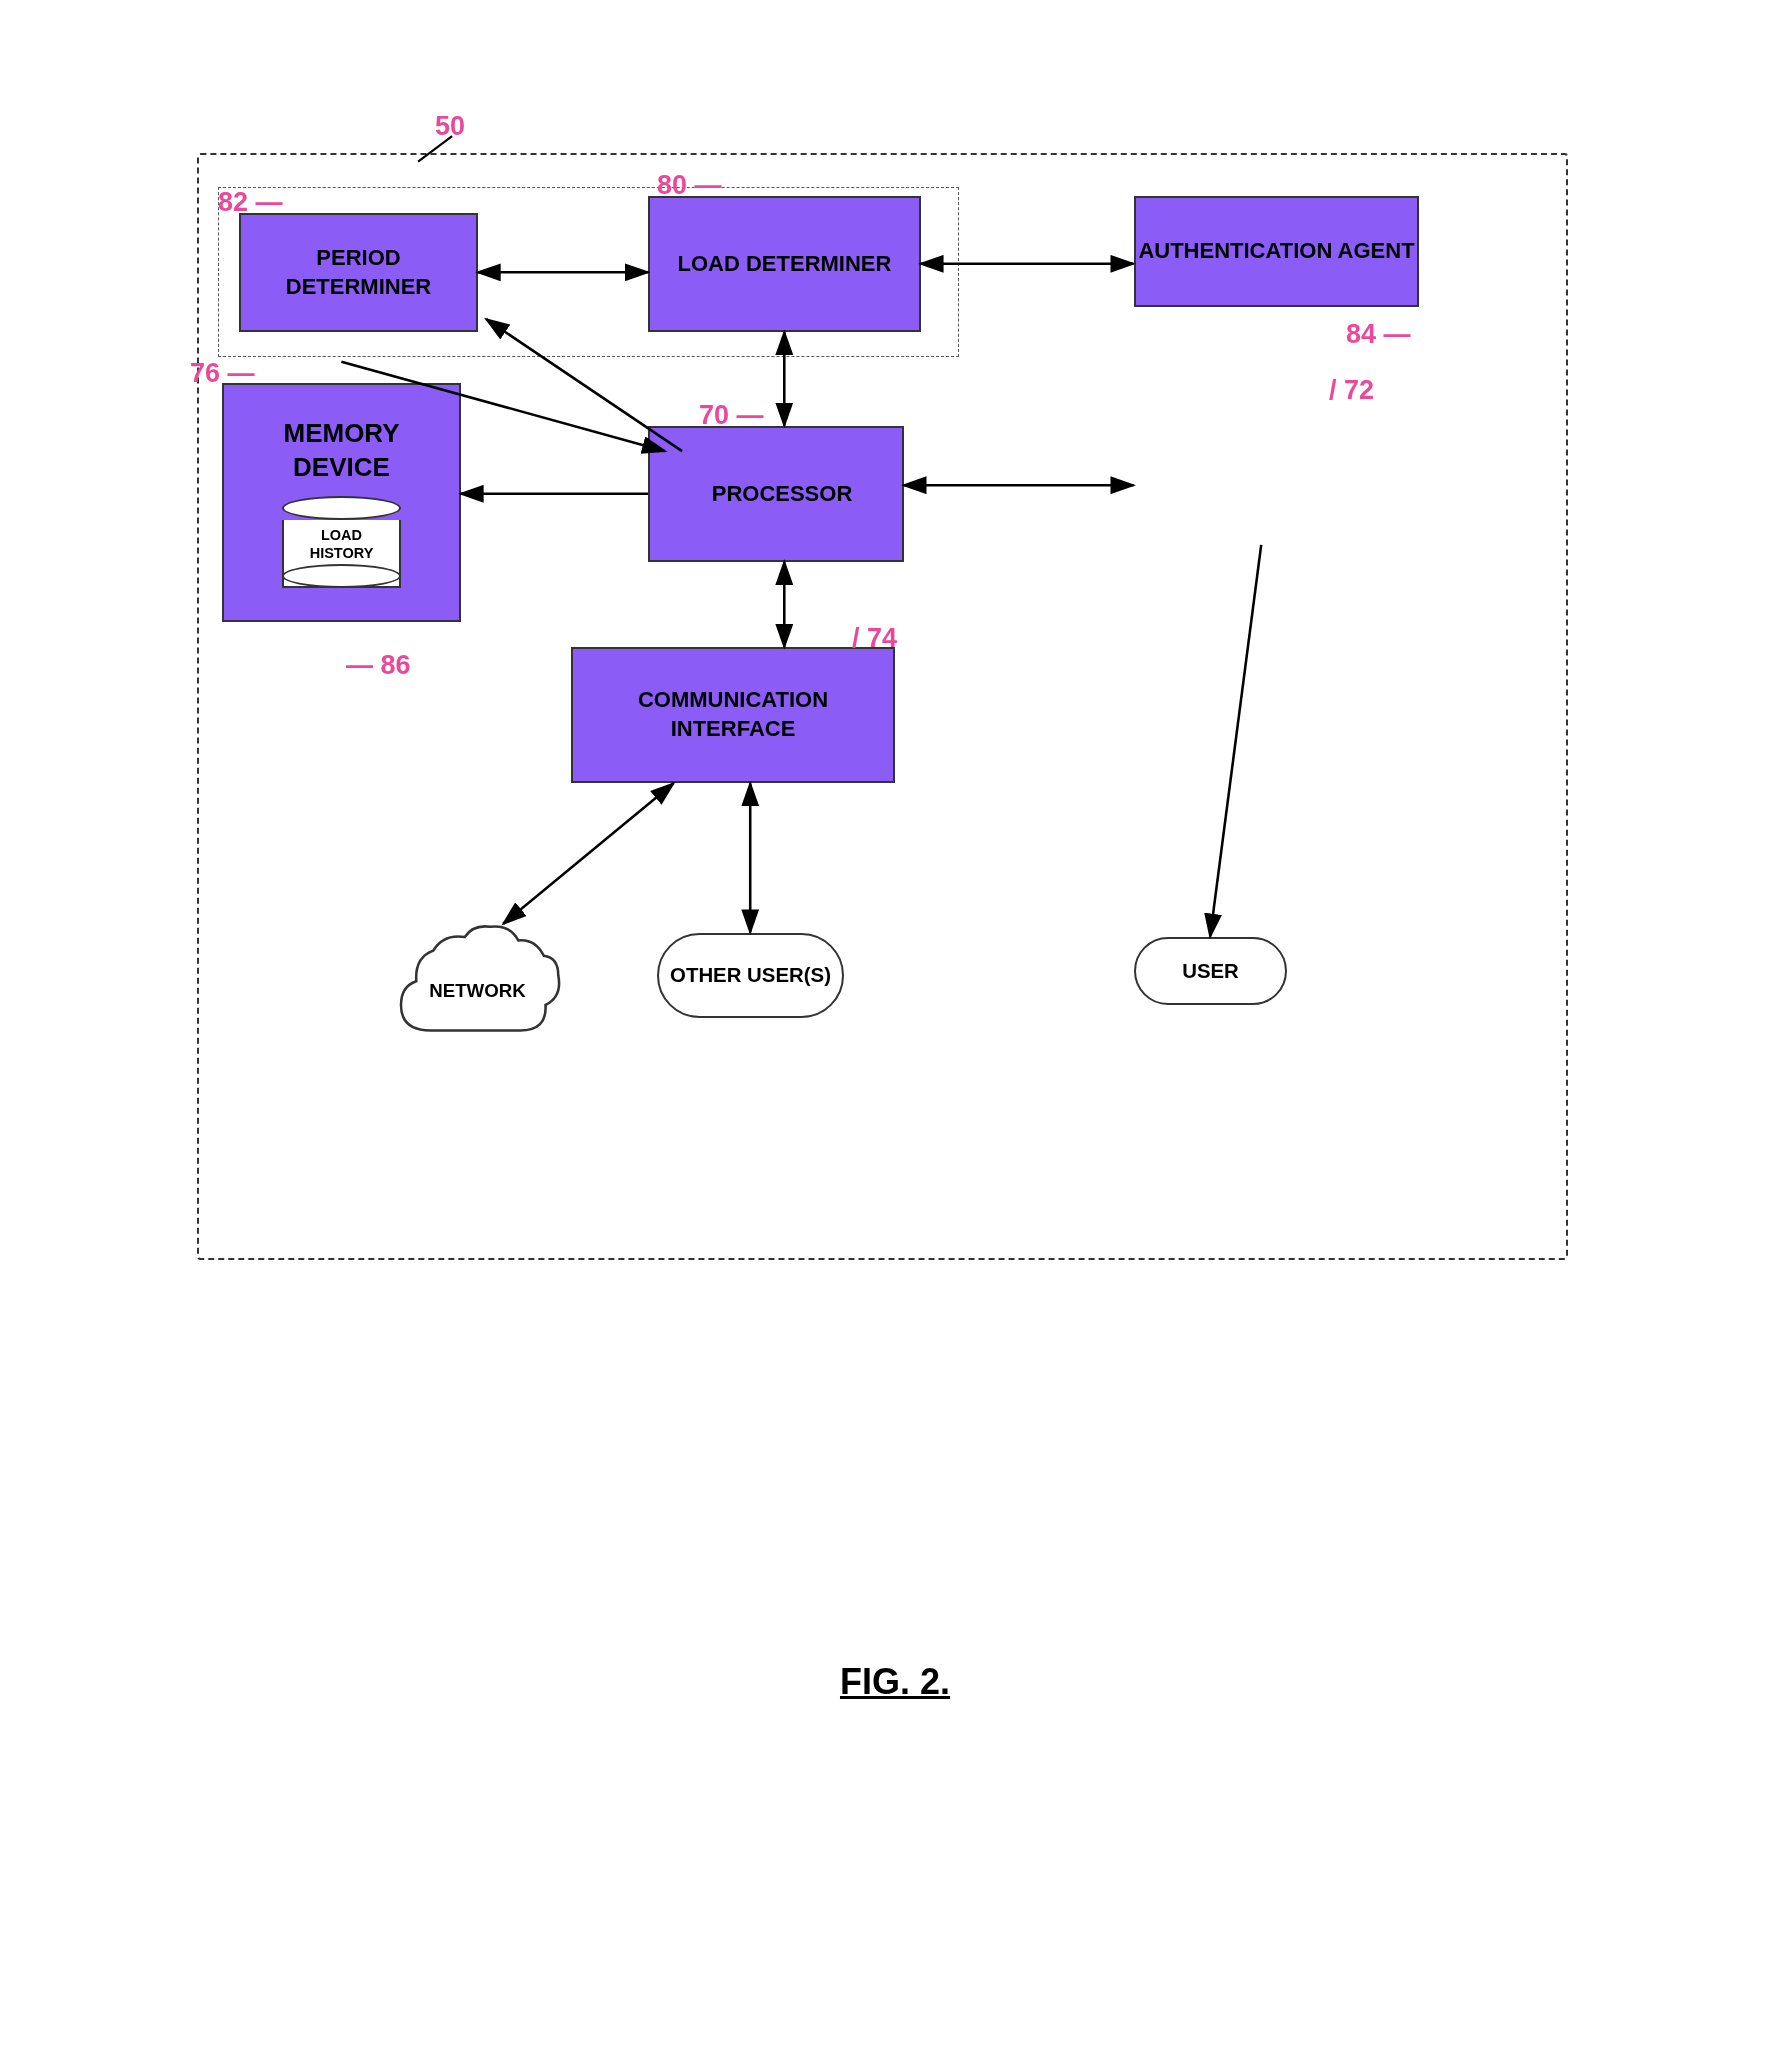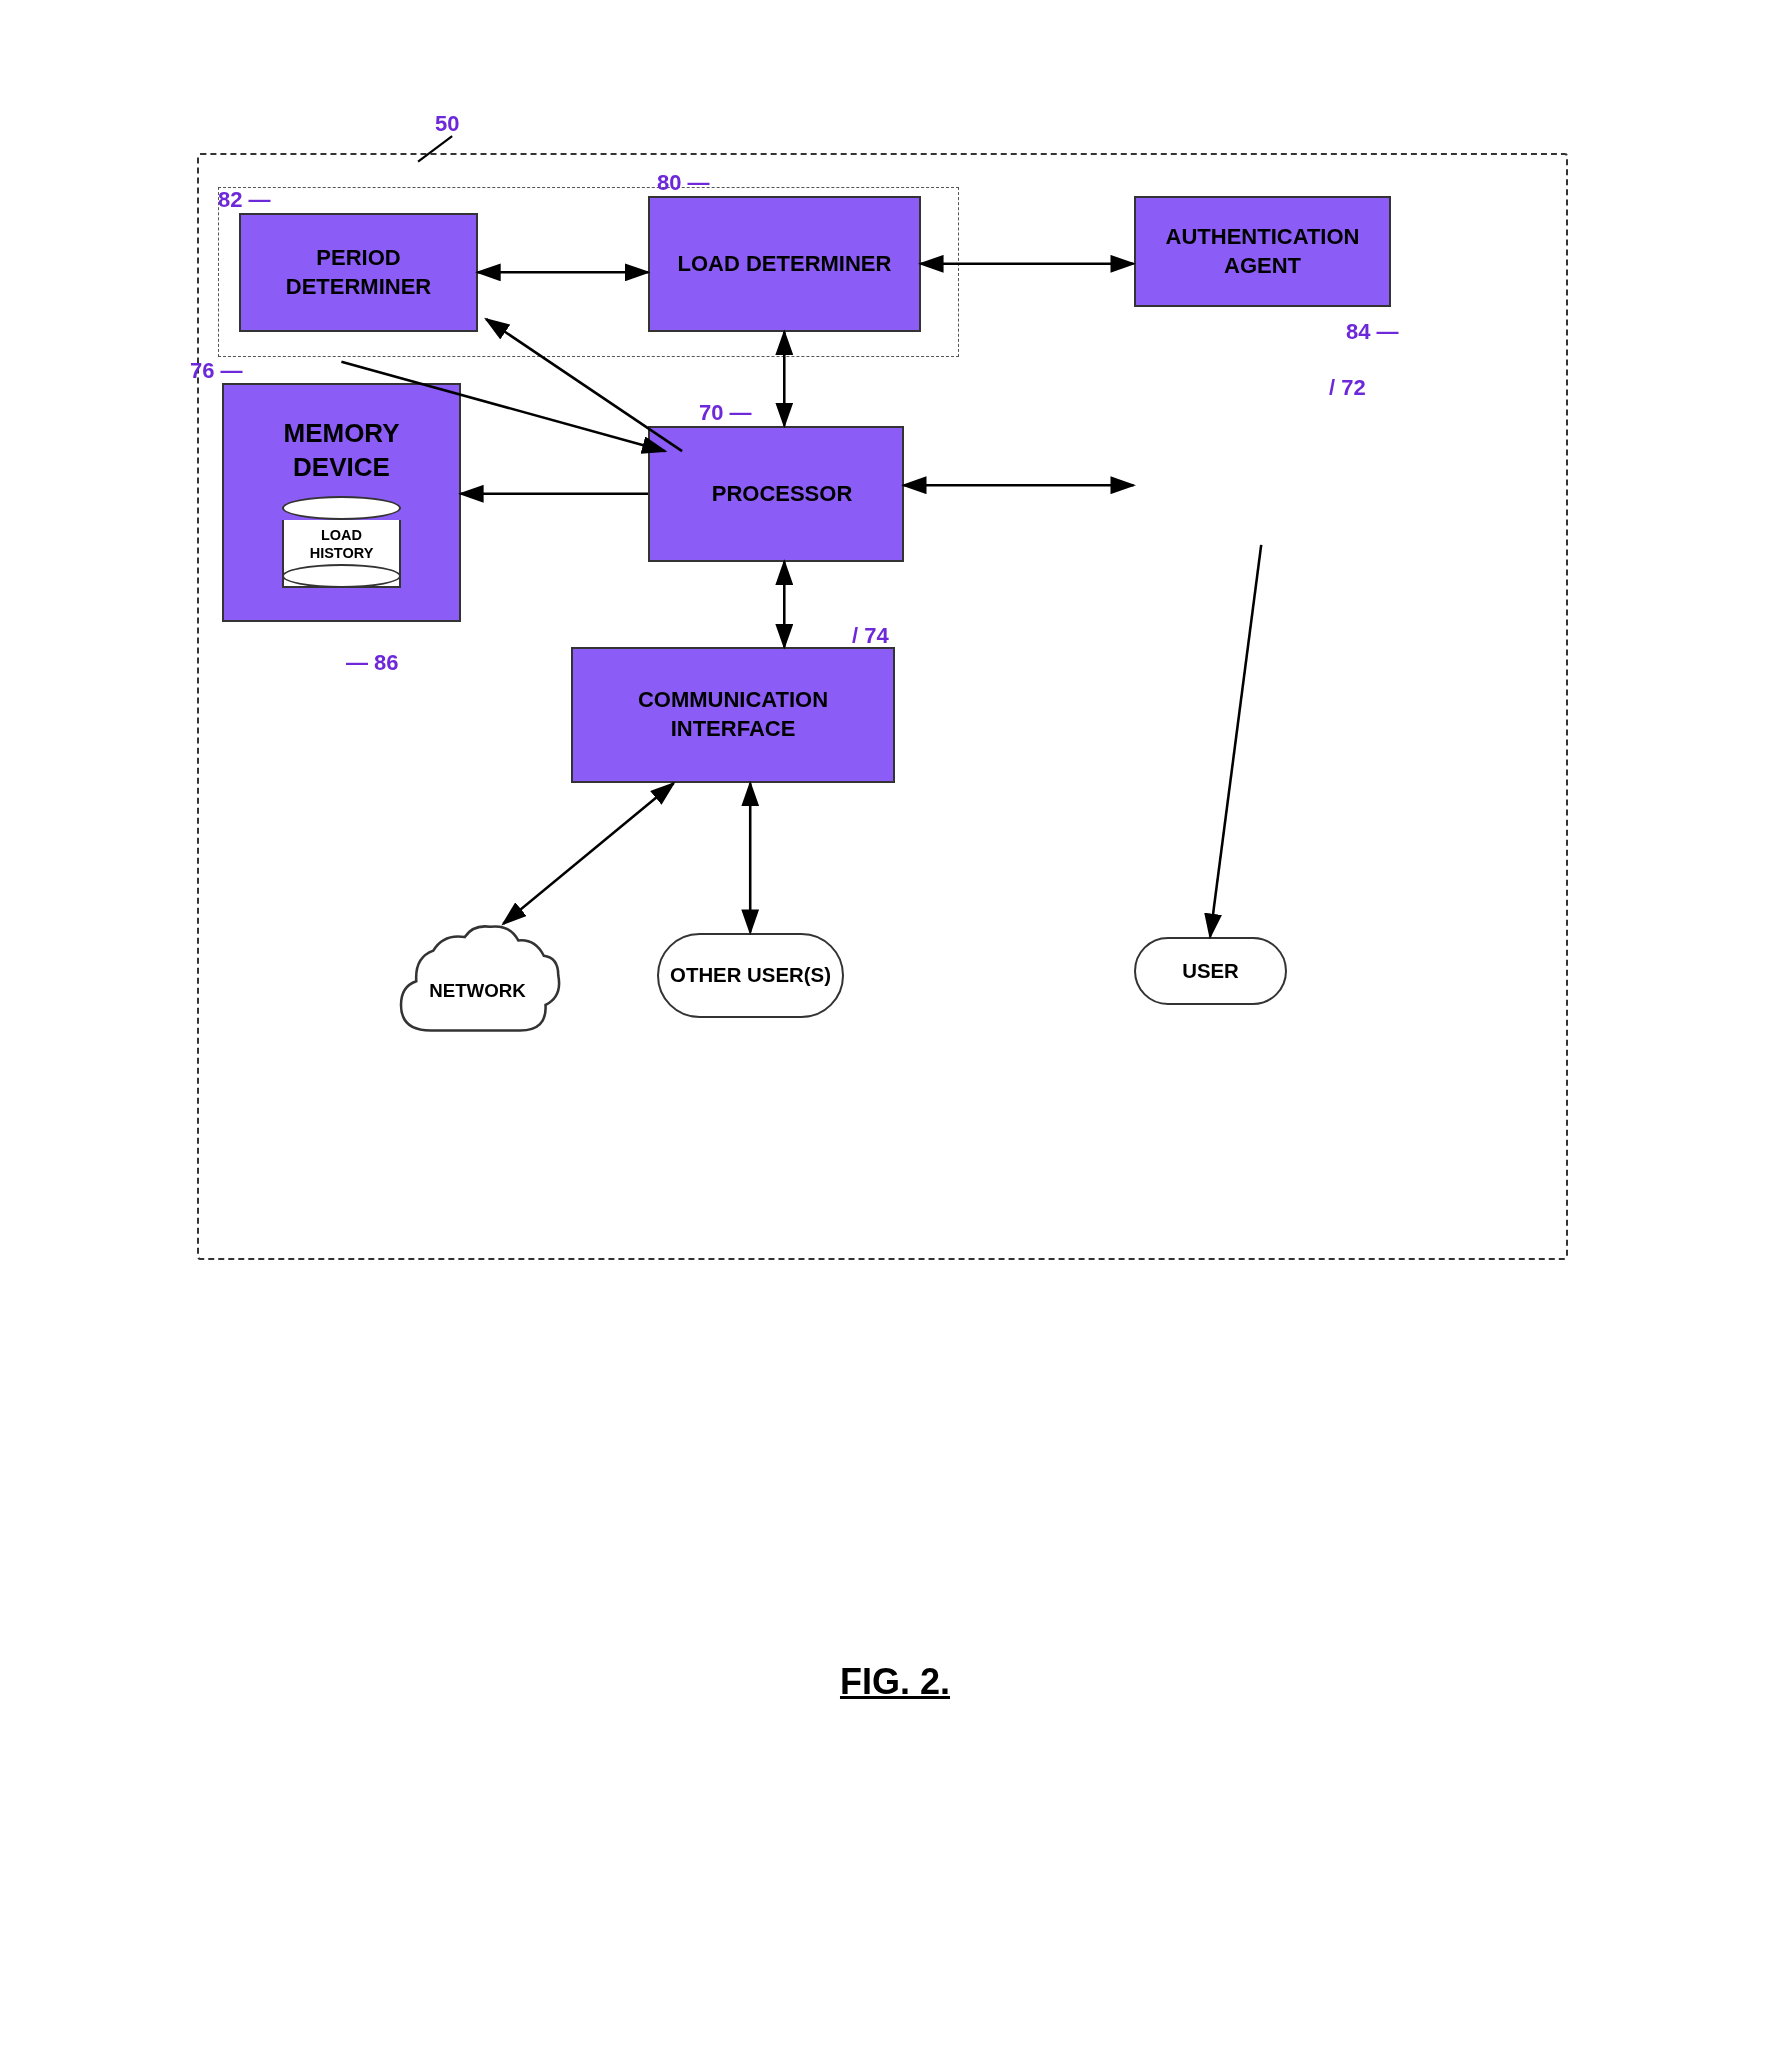--- a/index.html
+++ b/index.html
@@ -59,21 +59,21 @@
     .box-load-det {
       top: 94px;
       left: 477px;
       width: 273px;
       height: 136px;
     }
     
     .box-auth {
       top: 94px;
       left: 963px;
-      width: 257px;
+      width: 285px;
       height: 111px;
     }
     
     .box-processor {
       top: 324px;
       left: 477px;
       width: 256px;
       height: 136px;
       padding-left: 12px;
     }
@@ -95,23 +95,23 @@
     .box-comm {
       top: 545px;
       left: 400px;
       width: 324px;
       height: 136px;
     }
 
     
     .ref-label {
       position: absolute;
-      font-size: 22px;
-      font-weight: bold;
-      color: #6d28d9;
+      font-size: 27px;
+      font-weight: bold;
+      color: #ec4899;
     }
 
     
     .svg-overlay {
       position: absolute;
       top: 0; left: 0;
       width: 100%;
       height: 100%;
       pointer-events: none;
     }

